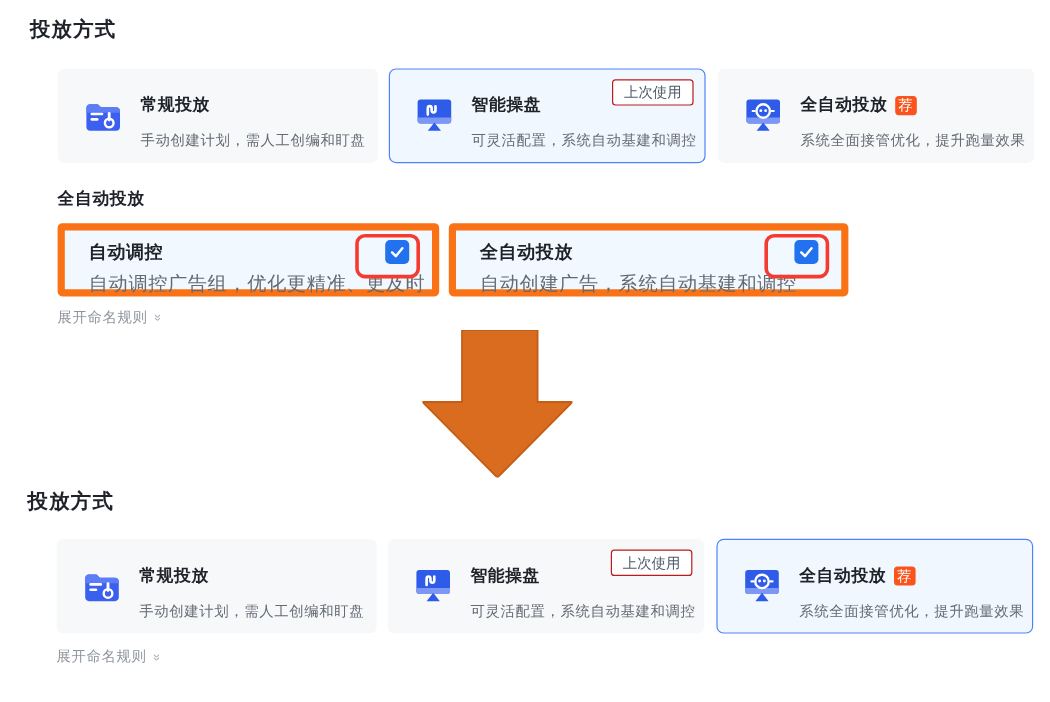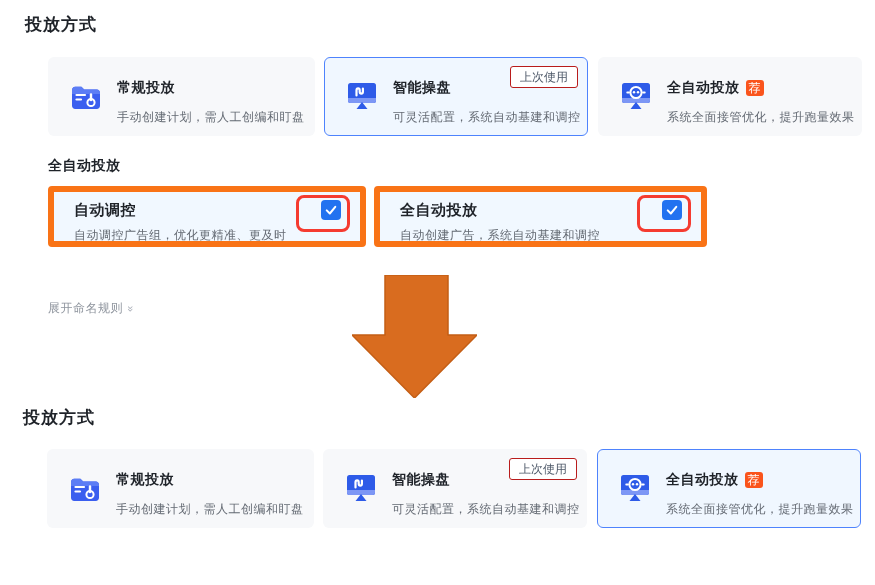--- a/index.html
+++ b/index.html
@@ -35,33 +35,33 @@
   }
   .sub-title {
     position: absolute; font-size: 14px; font-weight: bold; color: #1F2329; letter-spacing: .5px;
   }
   .tool-card {
     position: absolute; height: 61px; border-radius: 4px;
     background: #F1F8FF; border: 6px solid #f97316; padding: 9px 0 0 20px;
     cursor: pointer;
   }
   .tool-title { font-size: 15px; font-weight: bold; color: #1F2329; letter-spacing: .5px; }
-  .tool-desc { font-size: 12px; color: #646A73; margin-top: 7px; letter-spacing: .5px; }
+  .tool-desc { font-size: 16px; color: #646A73; margin-top: 7px; letter-spacing: .5px; }
   .red-annotation {
     position: absolute; top: 3px; width: 54px; height: 37px;
     border: 3px solid #F53B30; border-radius: 8px;
   }
   .checkbox {
     position: absolute; top: 8px; width: 20px; height: 20px;
     background: #2272F0; border-radius: 4px; cursor: pointer;
     display: flex; align-items: center; justify-content: center;
   }
   .expand-link {
     position: absolute; font-size: 12px; color: #8F959E; cursor: pointer;
-    display: flex; align-items: center; gap: 5px; letter-spacing: .5px; margin-top: 44px;
+    display: flex; align-items: center; gap: 5px; letter-spacing: .5px;
   }
   .dbl-chevron {
     display: inline-block; transform: rotate(90deg); font-size: 11px; color: #A9AEB8;
   }
   .arrow-wrap { position: absolute; left: 352px; top: 275px; }
 </style>
 </head>
 <body>
 
 <div class="canvas">

